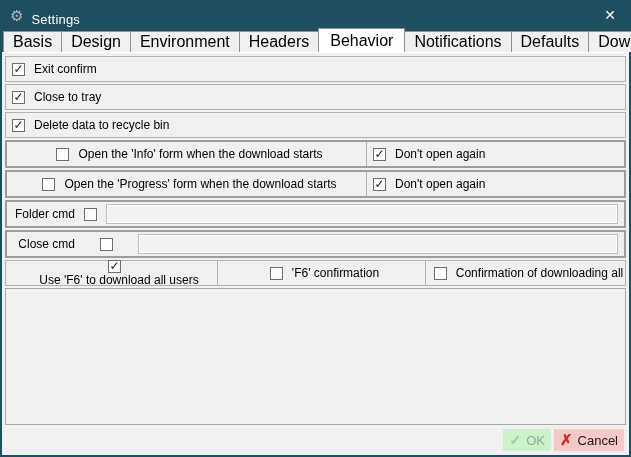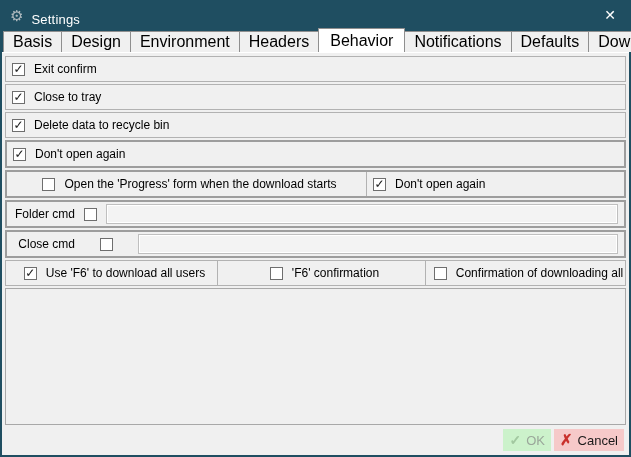--- a/index.html
+++ b/index.html
@@ -72,21 +72,21 @@
   .cmd-label { width:62px; text-align:right; margin-right:9px; white-space:nowrap; }
   .cmd-input {
     flex:1; height:20px; margin:0 6px 0 9px;
     background:#f3f3f3; border:1px solid #bfbfbf;
     box-shadow: inset 0 0 0 1px #ffffff;
     font-size:12px; font-family:"Liberation Sans", sans-serif;
     padding:0 4px; color:#000;
   }
 
   
-  .f6-cell-1 { width:212px; }
+  .f6-cell-1 { width:212px;flex-direction:column; }
   .f6-cell-2 { width:208px; }
   .f6-cell-3 { flex:1; }
 
   
   .open-cell { width:360px; }
 
   .spacer-panel {
     flex:1; background:#f0f0f0; border:1px solid #a8a8a8; margin-bottom:3px;
   }
 
@@ -146,20 +146,24 @@
 
 
     <div class="row">
       <div class="cell">
         <span class="checkbox checked"></span>
         <span class="cb-label">Delete data to recycle bin</span>
       </div>
     </div>
 
     <div class="row thick">
+      <div class="cell divided open-cell">
+        <span class="checkbox"></span>
+        <span class="cb-label">Open the 'Info' form when the download starts</span>
+      </div>
       <div class="cell">
         <span class="checkbox checked"></span>
         <span class="cb-label">Don't open again</span>
       </div>
     </div>
 
     <div class="row thick">
       <div class="cell divided open-cell">
         <span class="checkbox"></span>
         <span class="cb-label">Open the 'Progress' form when the download starts</span>

